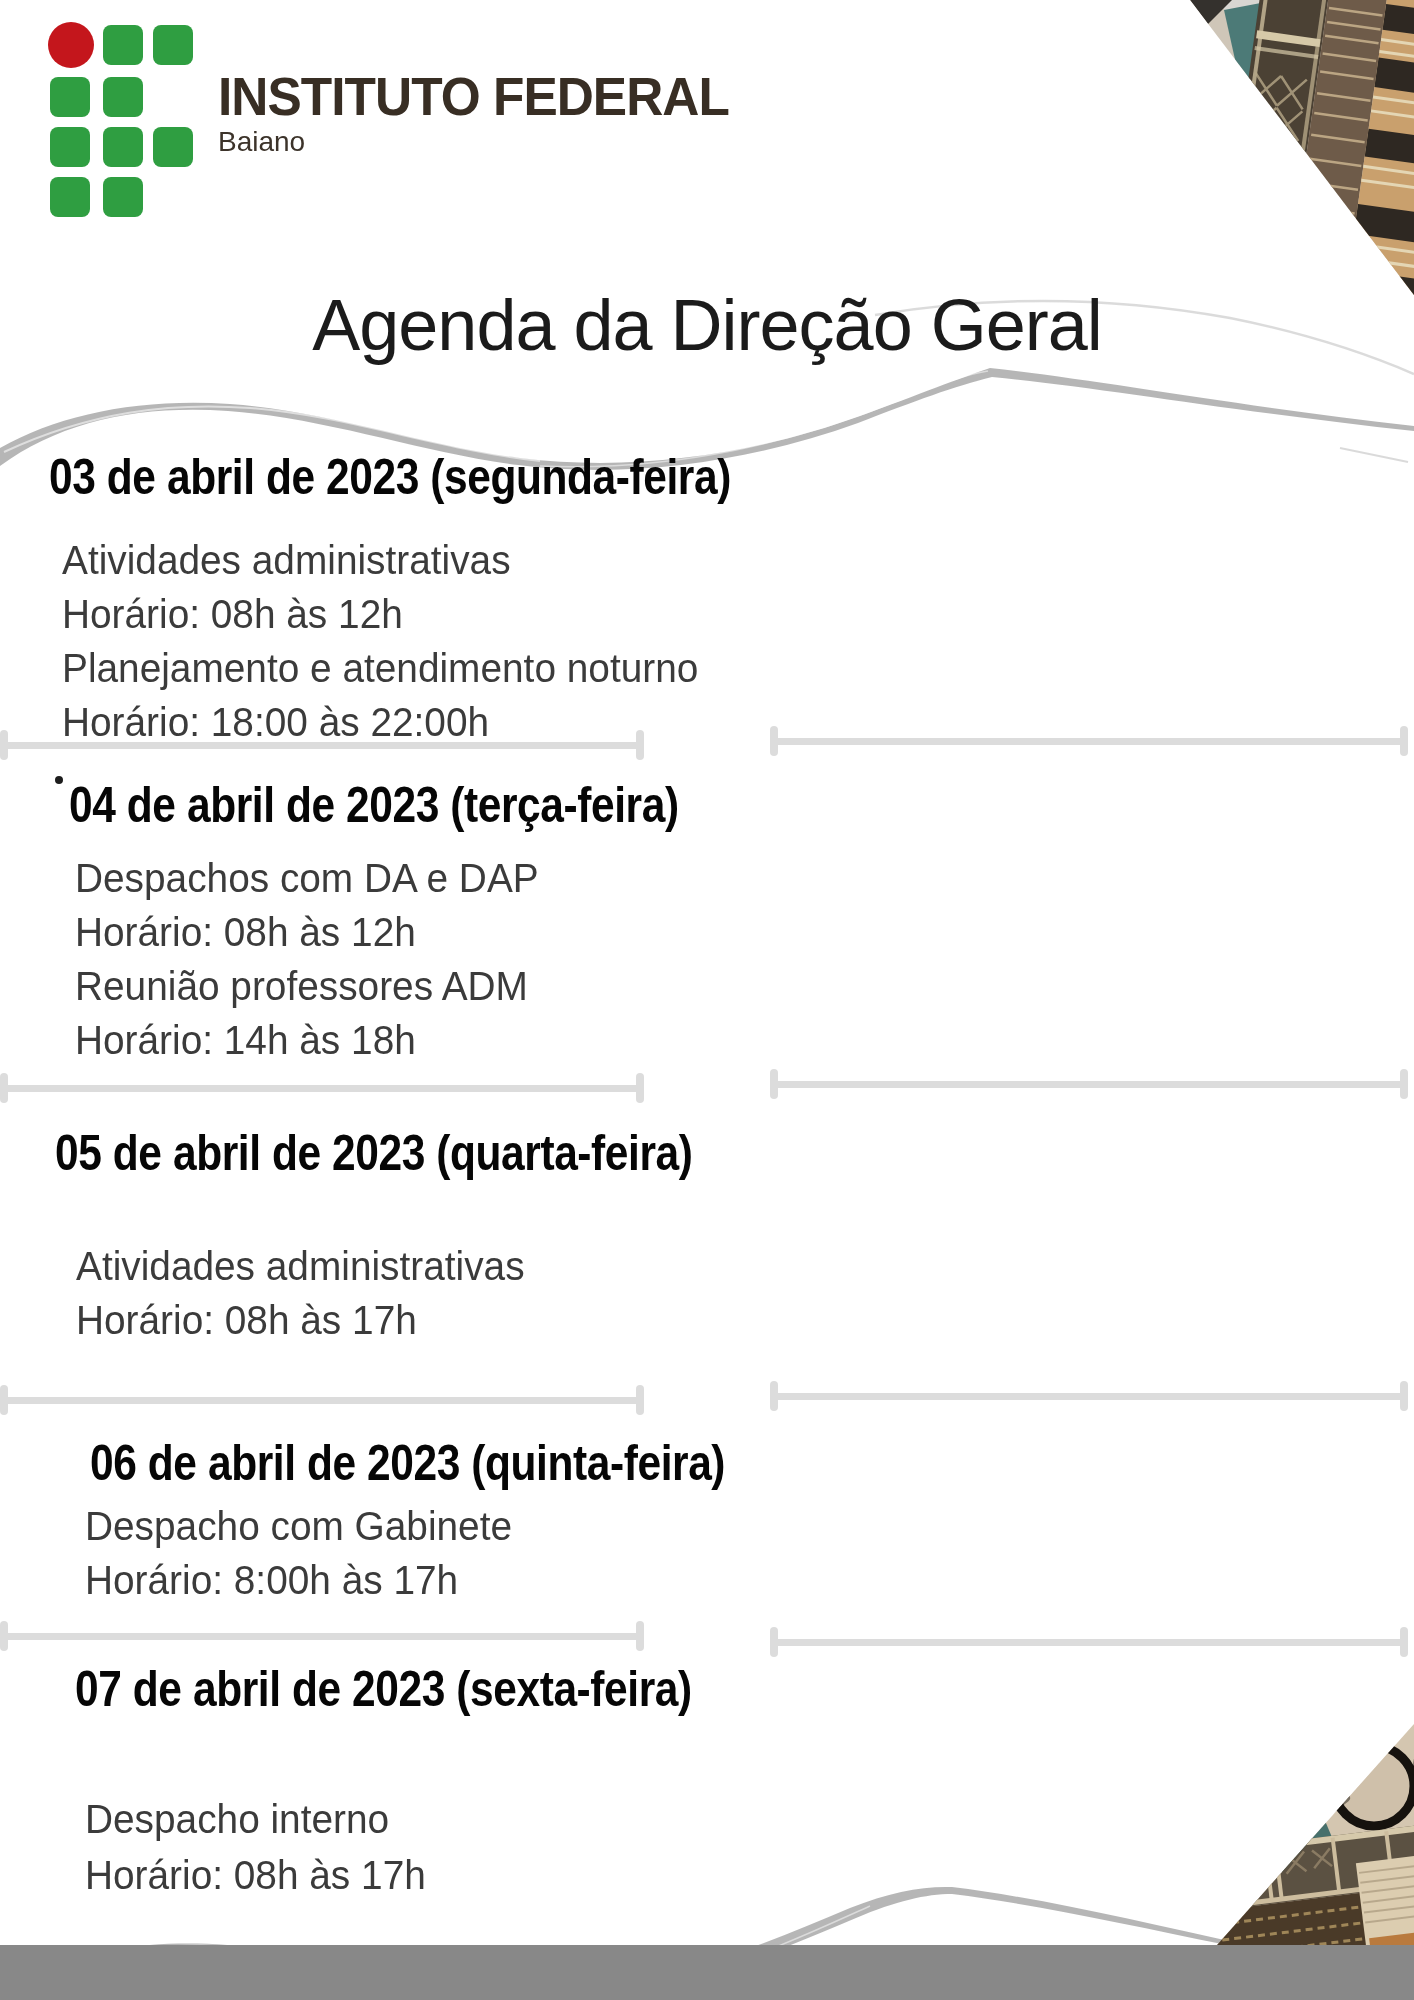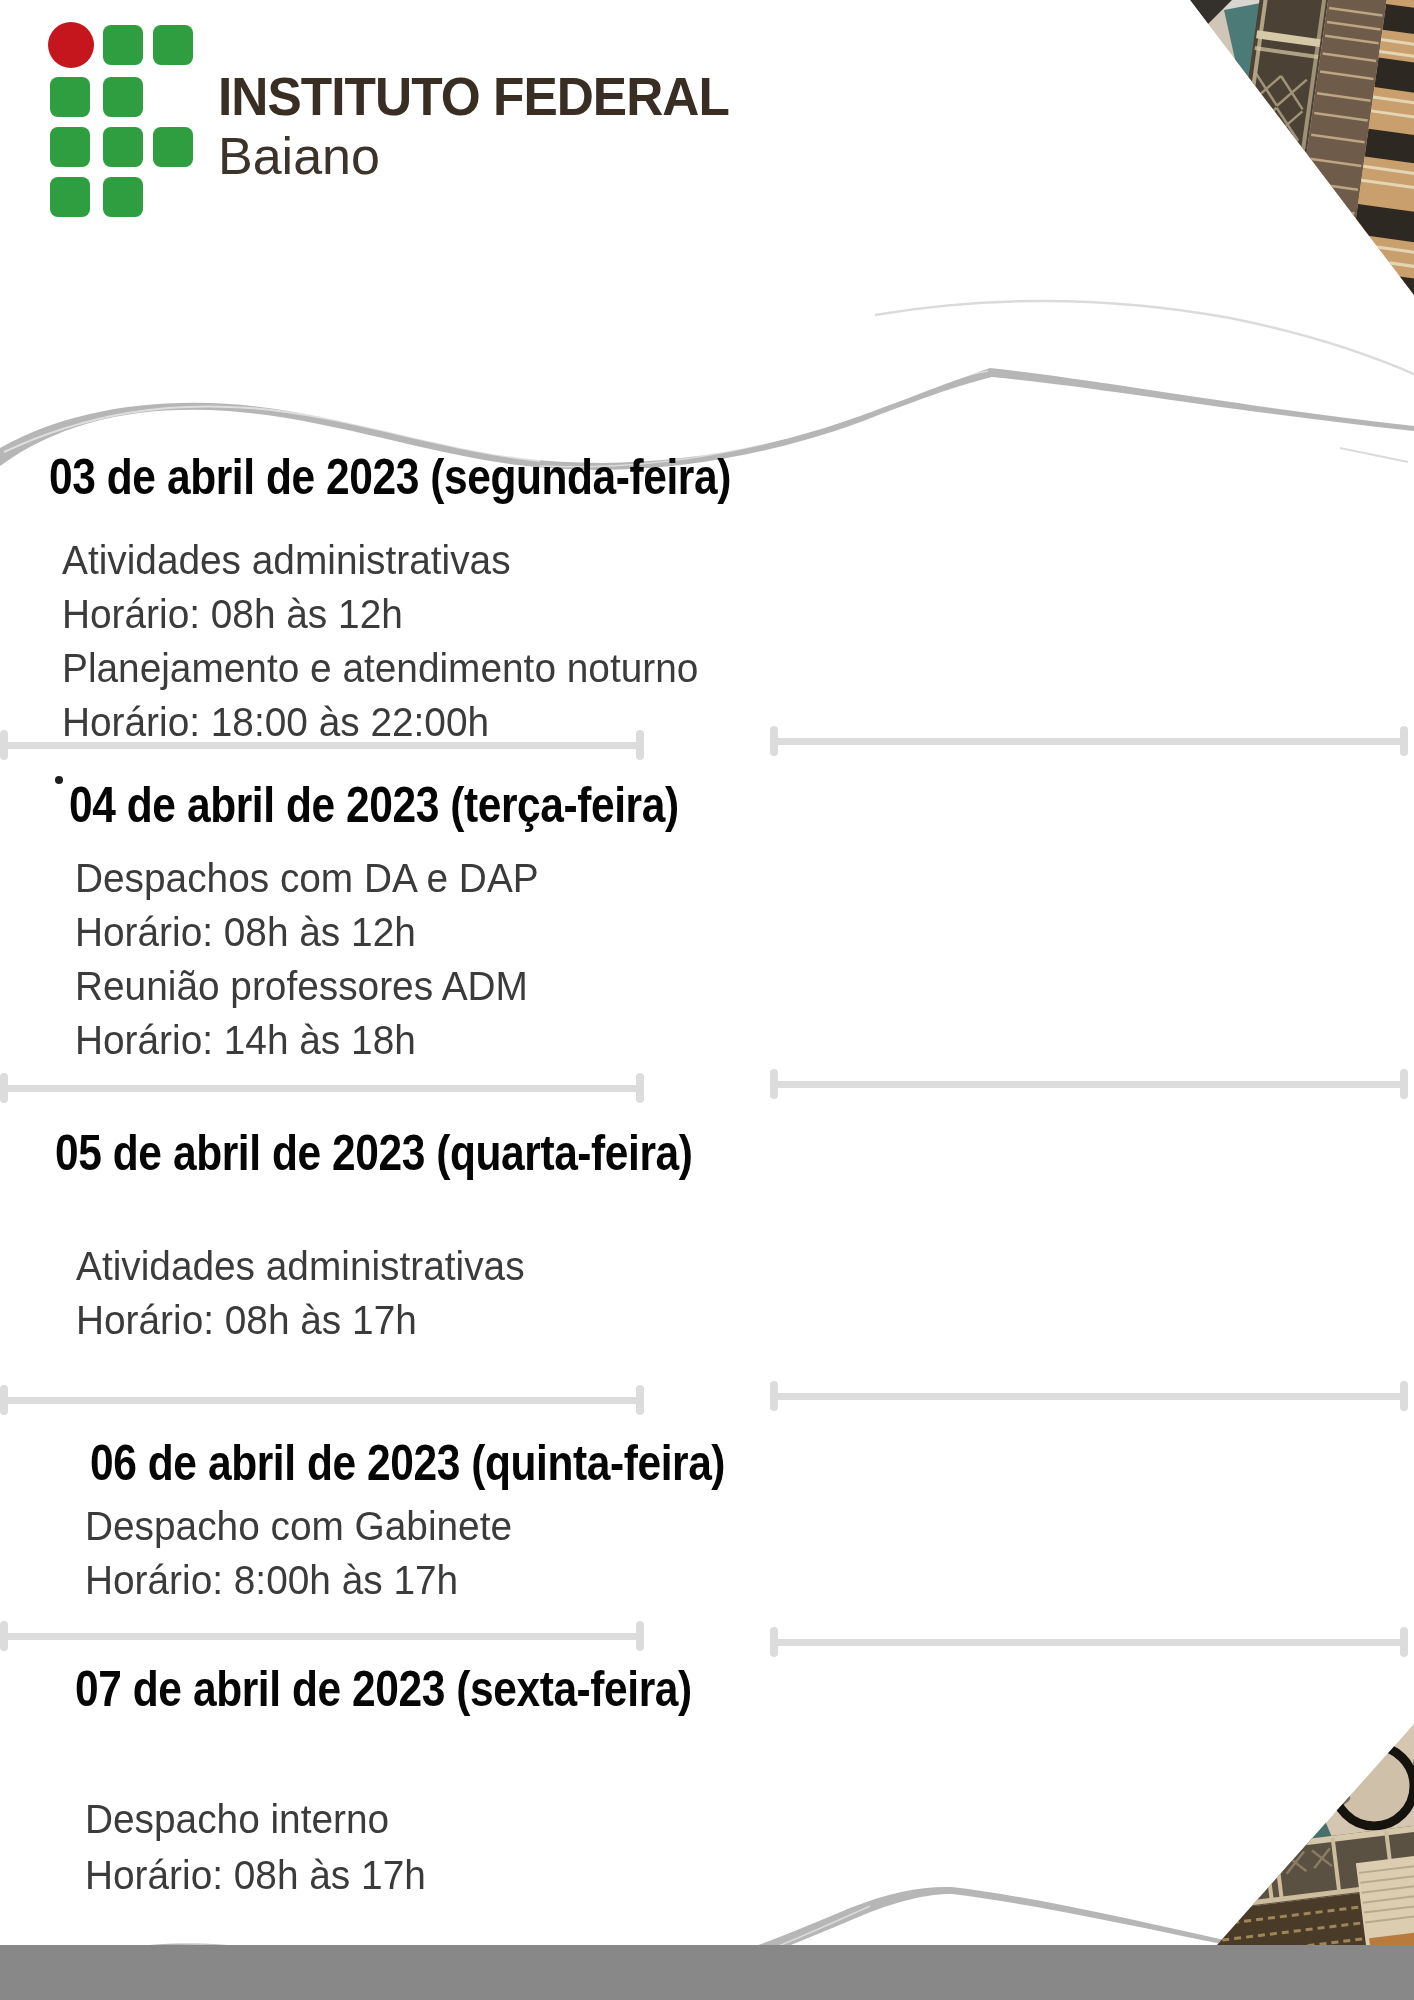--- a/index.html
+++ b/index.html
@@ -3,21 +3,21 @@
 <meta charset="utf-8">
 <style>
   html,body{margin:0;padding:0;background:#888;}
   .page{position:relative;width:1414px;height:1945px;background:#ffffff;overflow:hidden;
         font-family:"Liberation Sans",sans-serif;margin:0 auto;}
   .abs{position:absolute;white-space:nowrap;}
   
   .logo-svg{position:absolute;left:40px;top:12px;width:200px;height:215px;}
   .logo-brand{left:218px;top:66px;font-size:53px;font-weight:700;color:#382e24;
               letter-spacing:-1px;transform:scaleX(.97);transform-origin:left top;}
-  .logo-sub{left:218px;font-size:52px;font-weight:400;color:#3c332a;}
+  .logo-sub{left:218px;font-size:28px;font-weight:400;color:#3c332a;}
   
   .page-title{left:0;top:284px;width:1414px;text-align:center;font-size:72px;
               font-weight:400;color:#1b1b1b;letter-spacing:-1px;}
   
   .date-h{font-size:50px;font-weight:700;color:#060606;letter-spacing:-.5px;
           transform:scaleX(.85);transform-origin:left top;}
   .body-l{font-size:40px;font-weight:400;color:#3b3b3b;transform:scaleX(.97);
           transform-origin:left top;}
   
   .dseg{position:absolute;height:7px;border-radius:3px;background:#dcdcdc;}
@@ -69,20 +69,21 @@
     <rect x="63" y="65" width="40" height="40" rx="8" fill="#2F9E41"></rect>
     <rect x="10" y="115" width="40" height="40" rx="8" fill="#2F9E41"></rect>
     <rect x="63" y="115" width="40" height="40" rx="8" fill="#2F9E41"></rect>
     <rect x="113" y="115" width="40" height="40" rx="8" fill="#2F9E41"></rect>
     <rect x="10" y="165" width="40" height="40" rx="8" fill="#2F9E41"></rect>
     <rect x="63" y="165" width="40" height="40" rx="8" fill="#2F9E41"></rect>
   </svg>
   <div class="abs logo-brand">INSTITUTO FEDERAL</div>
   <div class="abs logo-sub" style="top:126px;">Baiano</div>
 
+  <div class="abs page-title">Agenda da Direção Geral</div>
 
   <div class="abs date-h" style="left:49px;top:448px;">03 de abril de 2023 (segunda-feira)</div>
   <div class="abs body-l" style="left:62px;top:538px;">Atividades administrativas</div>
   <div class="abs body-l" style="left:62px;top:592px;">Horário: 08h às 12h</div>
   <div class="abs body-l" style="left:62px;top:646px;">Planejamento e atendimento noturno</div>
   <div class="abs body-l" style="left:62px;top:700px;">Horário: 18:00 às 22:00h</div>
 
   <div class="dseg" style="left:0;top:742px;width:642px;"></div>
   <div class="dcap" style="left:0px;top:730px;"></div>
   <div class="dcap" style="left:636px;top:730px;"></div>

